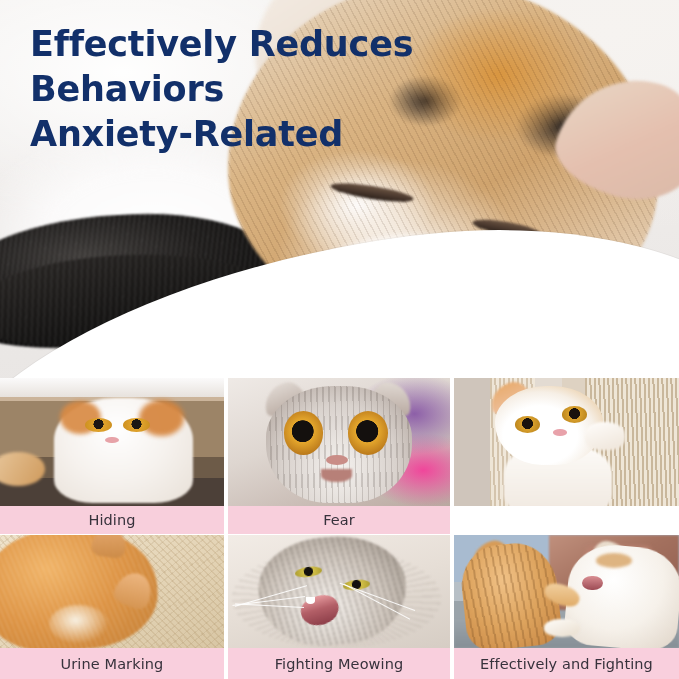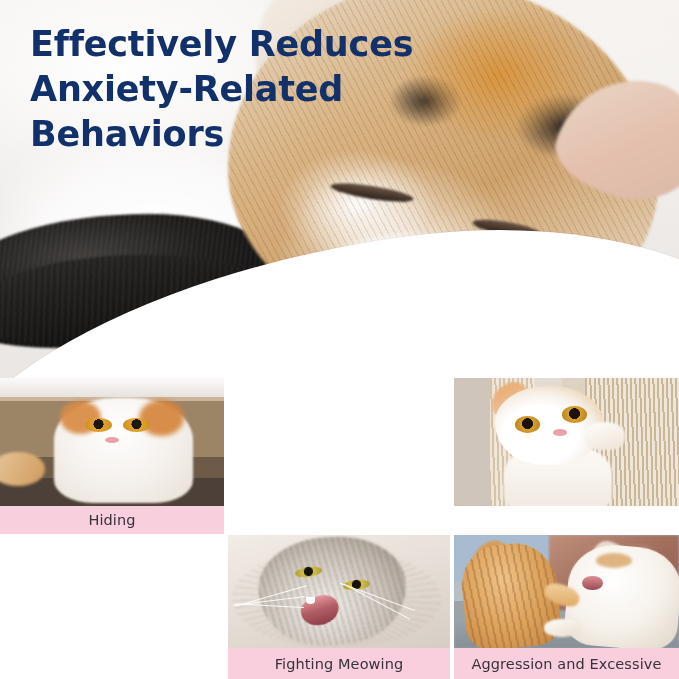--- a/index.html
+++ b/index.html
@@ -333,22 +333,22 @@
 
       <div class="whisk" style="left:300px;top:282px;width:120px;transform:rotate(14deg);"></div>
       <div class="whisk" style="left:300px;top:292px;width:130px;transform:rotate(6deg);"></div>
       <div class="whisk" style="left:298px;top:302px;width:125px;transform:rotate(-2deg);"></div>
     </div>
 
     <div class="curve"></div>
 
     <div class="headline">
       <span class="ln">Effectively Reduces</span>
+      <span class="ln">Behaviors</span>
       <span class="ln">Anxiety-Related</span>
-      <span class="ln">Behaviors</span>
     </div>
   </div>
 
   <div class="grid">
 
     <div class="row r1">
 
       <div class="cell c1">
         <div class="thumb">
           <div class="ph ph-hiding">
@@ -360,40 +360,69 @@
             <div class="hid-eye l"></div>
             <div class="hid-eye r"></div>
             <div class="hid-nose"></div>
           </div>
         </div>
         <div class="strip">
           <span>Hiding</span>
         </div>
       </div>
 
+      <div class="cell c2">
+        <div class="thumb">
+          <div class="ph ph-fear">
+            <div class="fear-ear l"></div>
+            <div class="fear-ear r"></div>
+            <div class="fear-head"></div>
+            <div class="fear-eye l"></div>
+            <div class="fear-eye r"></div>
+            <div class="fear-nose"></div>
+            <div class="fear-mouth"></div>
+          </div>
+        </div>
+        <div class="strip">
+          <span>Fear</span>
+        </div>
+      </div>
 
       <div class="cell c3">
         <div class="thumb">
           <div class="ph ph-scratch">
             <div class="post2"></div>
             <div class="post"></div>
             <div class="sc-body"></div>
             <div class="sc-ear"></div>
             <div class="sc-head"></div>
             <div class="sc-eye l"></div>
             <div class="sc-eye r"></div>
             <div class="sc-nose"></div>
             <div class="sc-paw"></div>
           </div>
         </div>
       </div>
     </div>
 
     <div class="row r2">
 
+      <div class="cell c1">
+        <div class="thumb">
+          <div class="ph ph-urine">
+            <div class="ur-body"></div>
+            <div class="ur-ear2"></div>
+            <div class="ur-ear"></div>
+            <div class="ur-white"></div>
+          </div>
+        </div>
+        <div class="strip">
+          <span>Urine Marking</span>
+        </div>
+      </div>
 
       <div class="cell c2">
         <div class="thumb">
           <div class="ph ph-meow">
             <div class="mw-ruff"></div>
             <div class="mw-head"></div>
             <div class="mw-eye l"></div>
             <div class="mw-eye r"></div>
             <div class="mw-mouth"></div>
             <div class="mw-tooth"></div>
@@ -419,19 +448,19 @@
             <div class="ag-catL"></div>
             <div class="ag-catR-ear"></div>
             <div class="ag-catR"></div>
             <div class="ag-catR-patch"></div>
             <div class="ag-mouth"></div>
             <div class="ag-paw"></div>
             <div class="ag-paw2"></div>
           </div>
         </div>
         <div class="strip">
-          <span>Aggression and Excessive</span>
+          <span>Effectively and Fighting</span>
         </div>
       </div>
     </div>
 
   </div>
 </div>
 
 </body></html>

